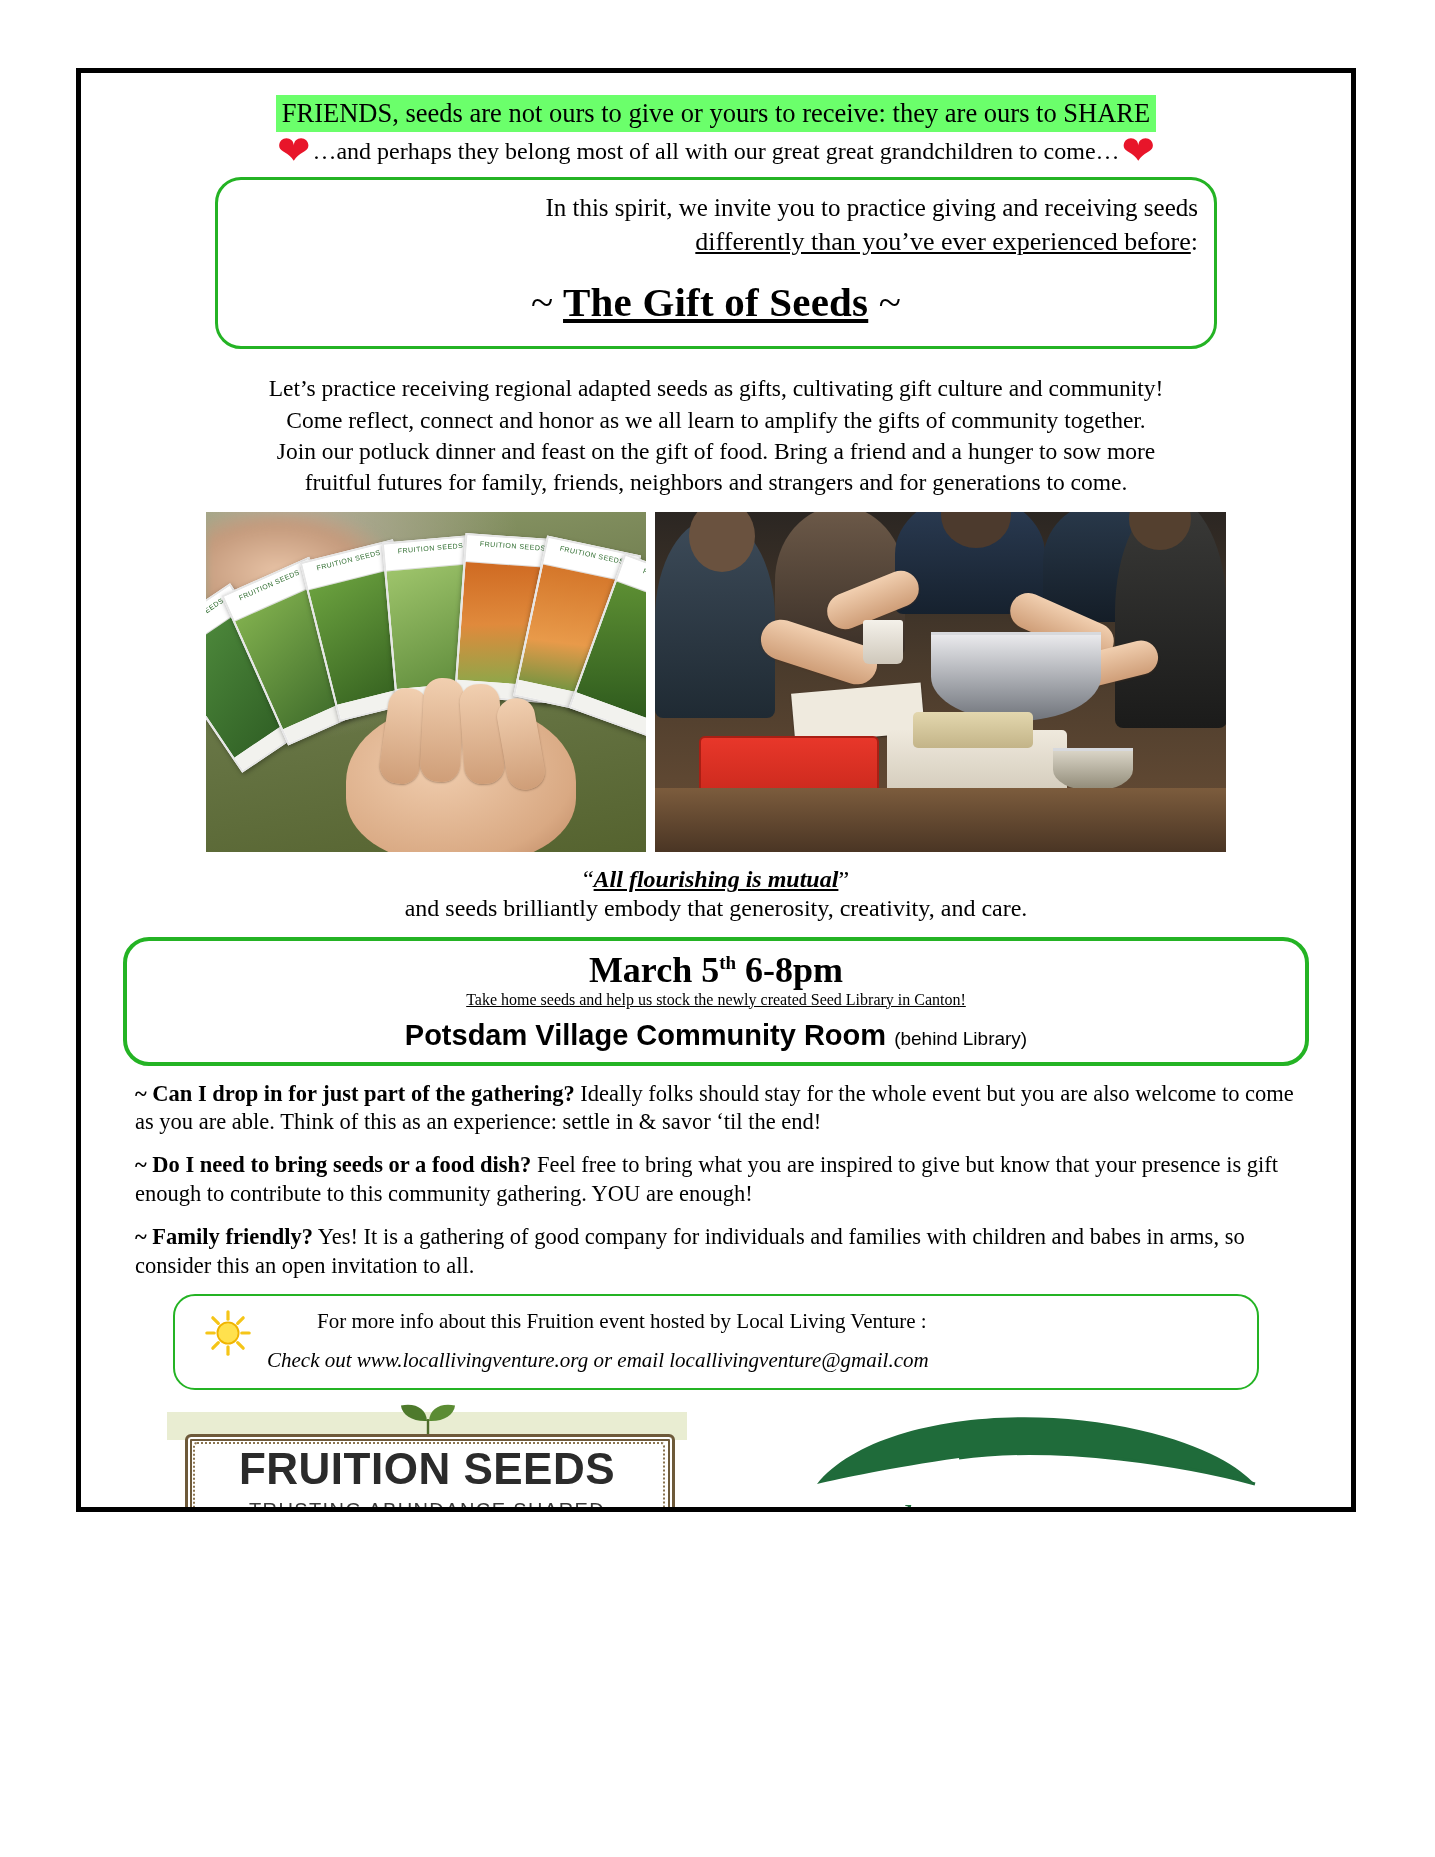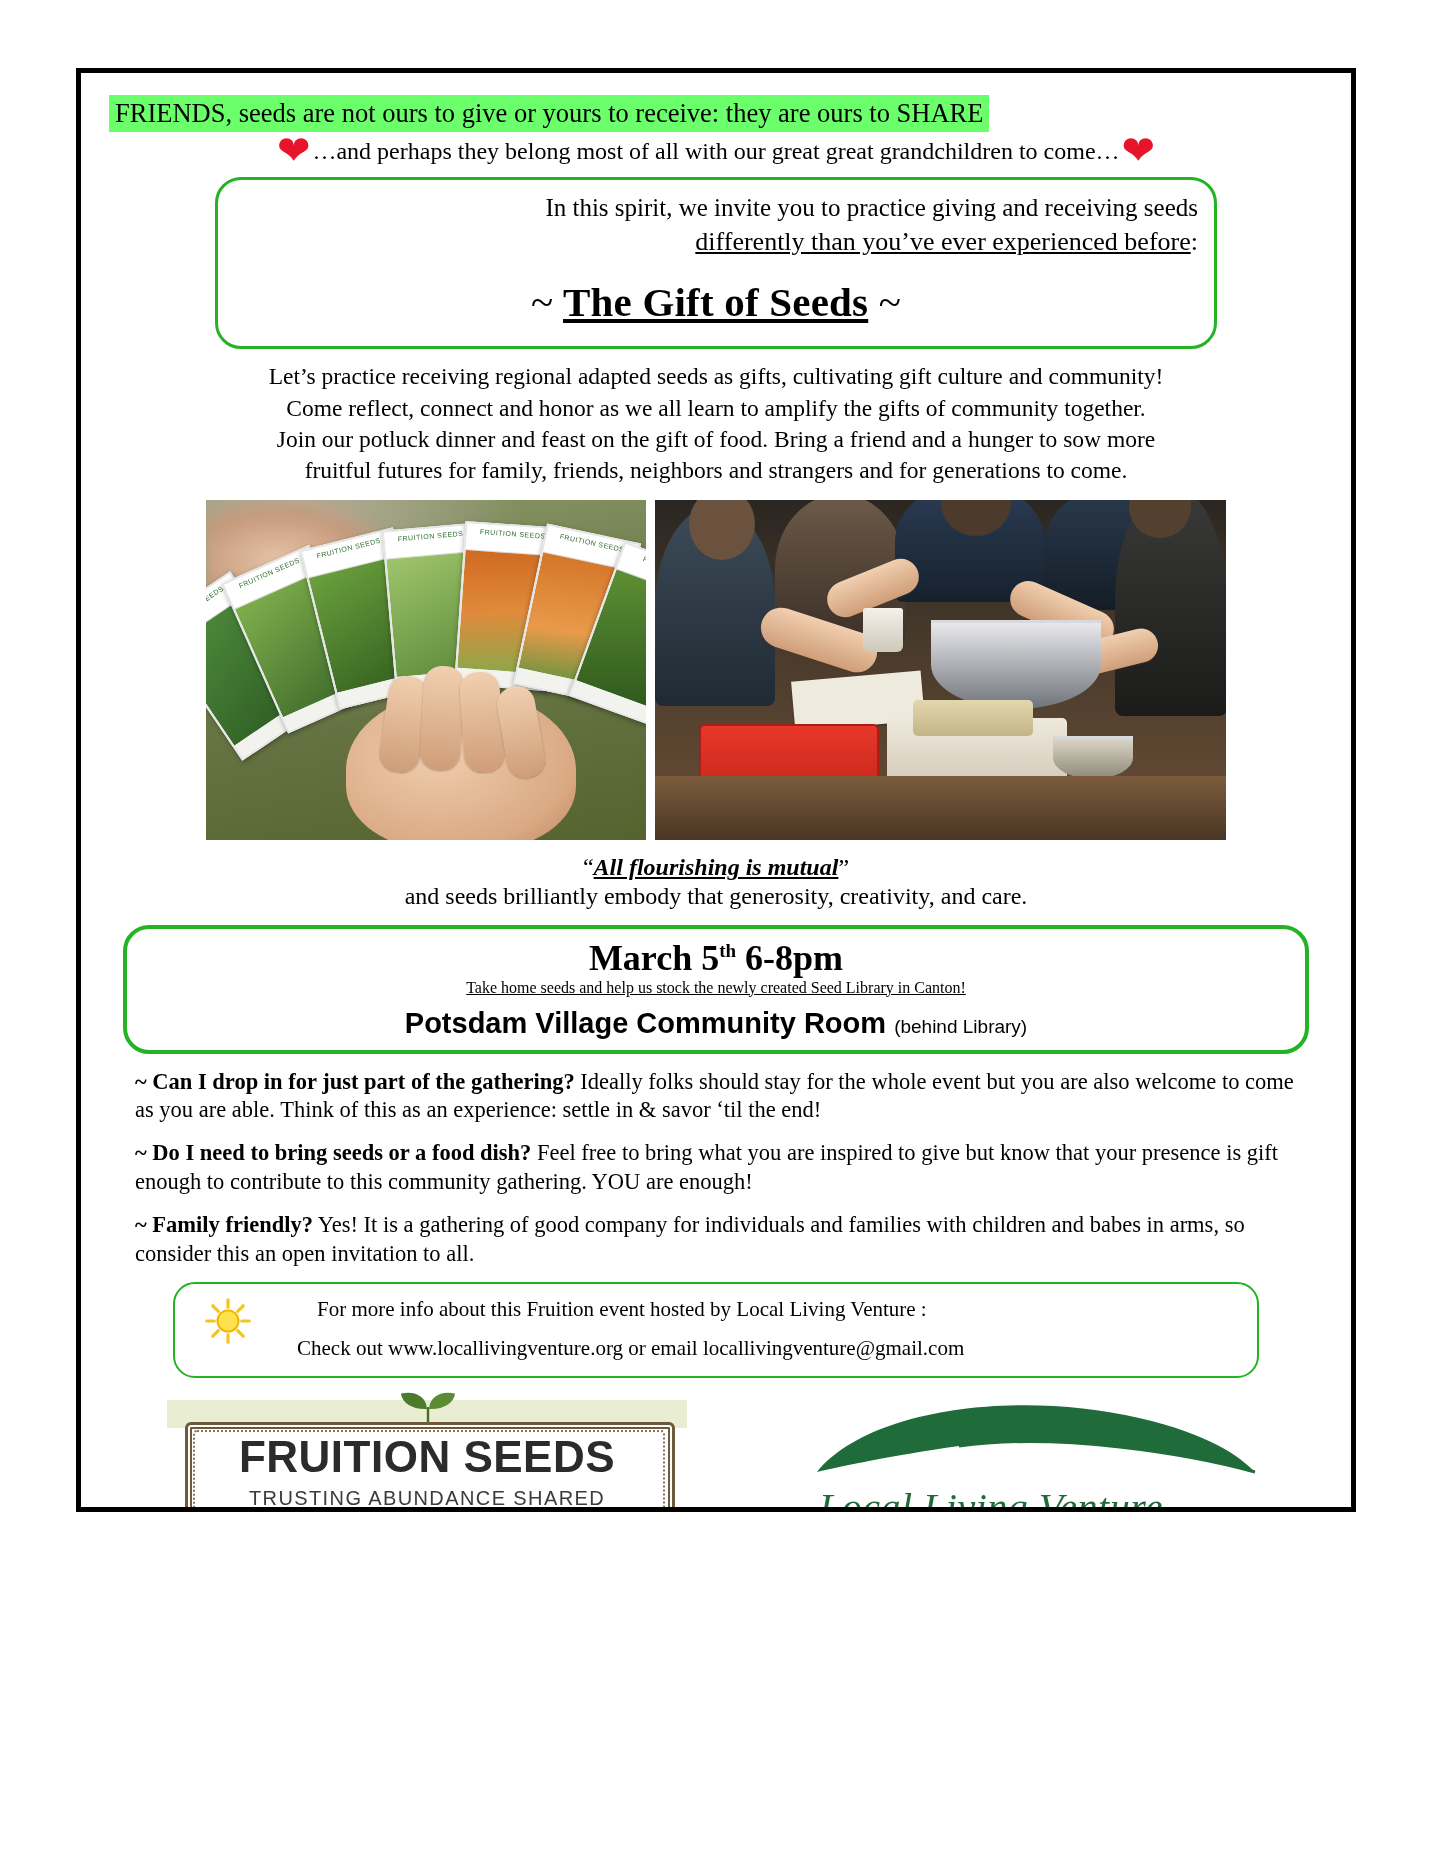--- a/index.html
+++ b/index.html
@@ -23,21 +23,21 @@
     border: 5px solid #000;
     background: #fff;
     box-sizing: border-box;
     overflow: hidden;
   }
   .inner {
     padding: 22px 28px 10px 28px;
   }
   
   .headline-wrap {
-    text-align: left;
+    text-align: center;
   }
   .headline {
     display: inline-block;
     background: #6bff6b;
     font-size: 26.5px;
     line-height: 1.25;
     padding: 2px 6px;
     white-space: nowrap;
   }
   .subline {
@@ -80,21 +80,21 @@
     margin-top: 20px;
     font-size: 41px;
     font-weight: bold;
     letter-spacing: 0.2px;
   }
   .gift-title .tilde { font-weight: normal; }
   .gift-title u { text-decoration: underline; }
 
   
   .body-para {
-    margin-top: 12px;
+    margin-top: 24px;
     text-align: center;
     font-size: 23.5px;
     line-height: 1.33;
     padding: 0 8px;
   }
 
   
   .photos {
     margin: 14px auto 0 auto;
     width: 1020px;
@@ -259,22 +259,23 @@
     left: 30px; top: 14px;
     width: 46px; height: 46px;
   }
   .info-line {
     font-size: 21px;
     margin-left: 128px;
     line-height: 1.5;
   }
   .info-line2 {
     font-size: 21px;
-    margin-left: 108px;
+    margin-left: 78px;
     margin-top: 10px;
+    font-style: italic;
   }
 
   
   .logos {
     margin-top: 14px;
     height: 170px;
     position: relative;
   }
   .fruition {
     position: absolute;

